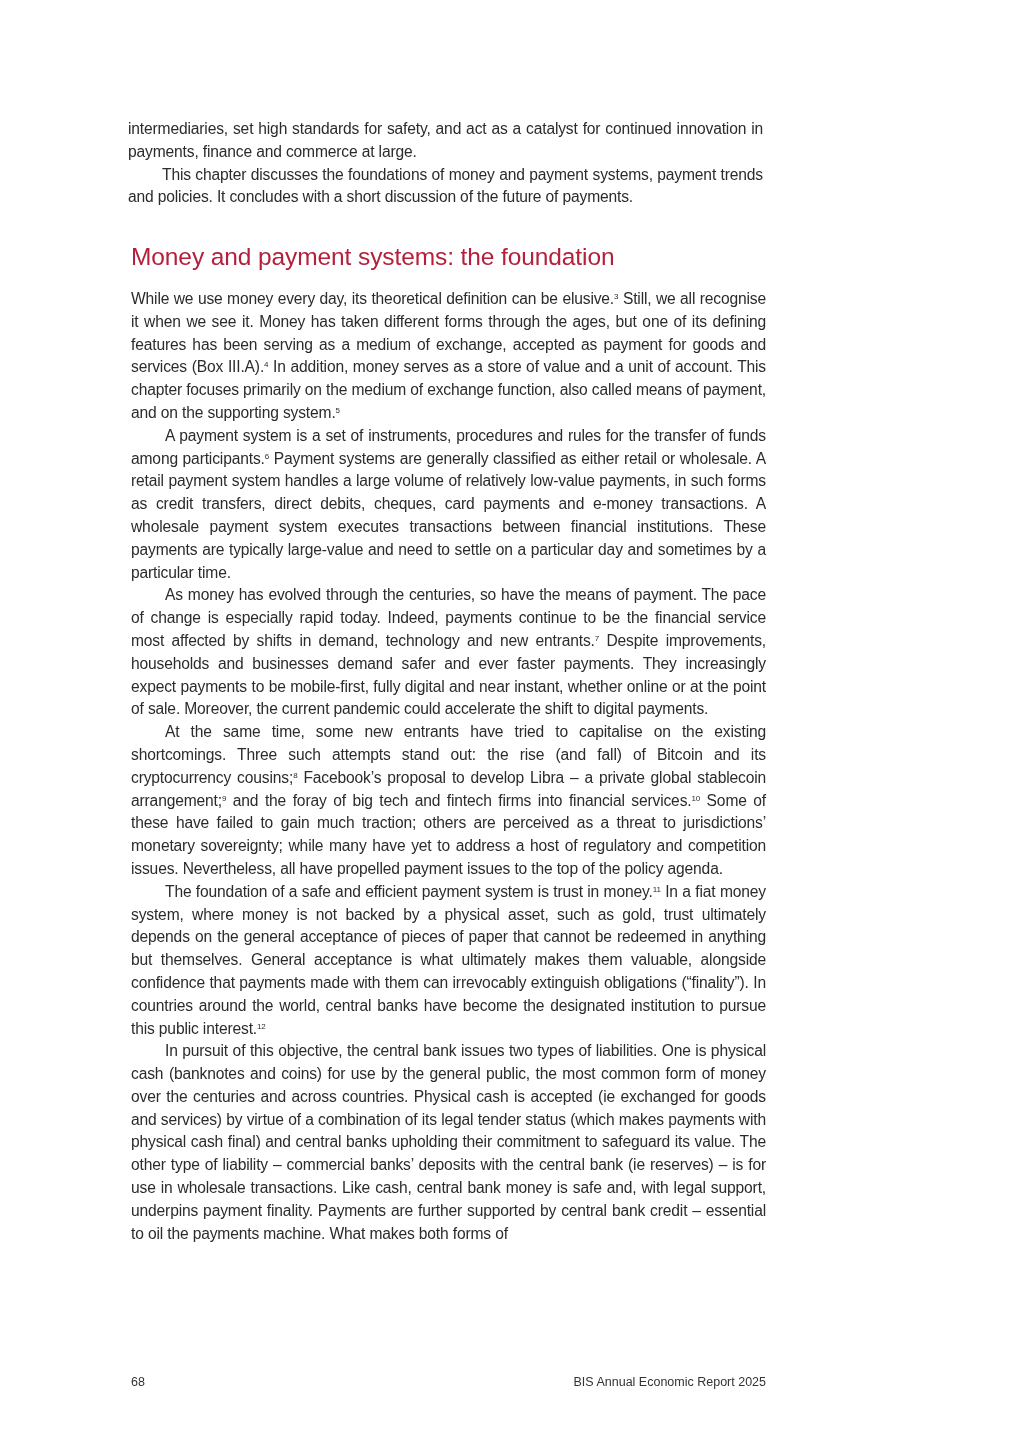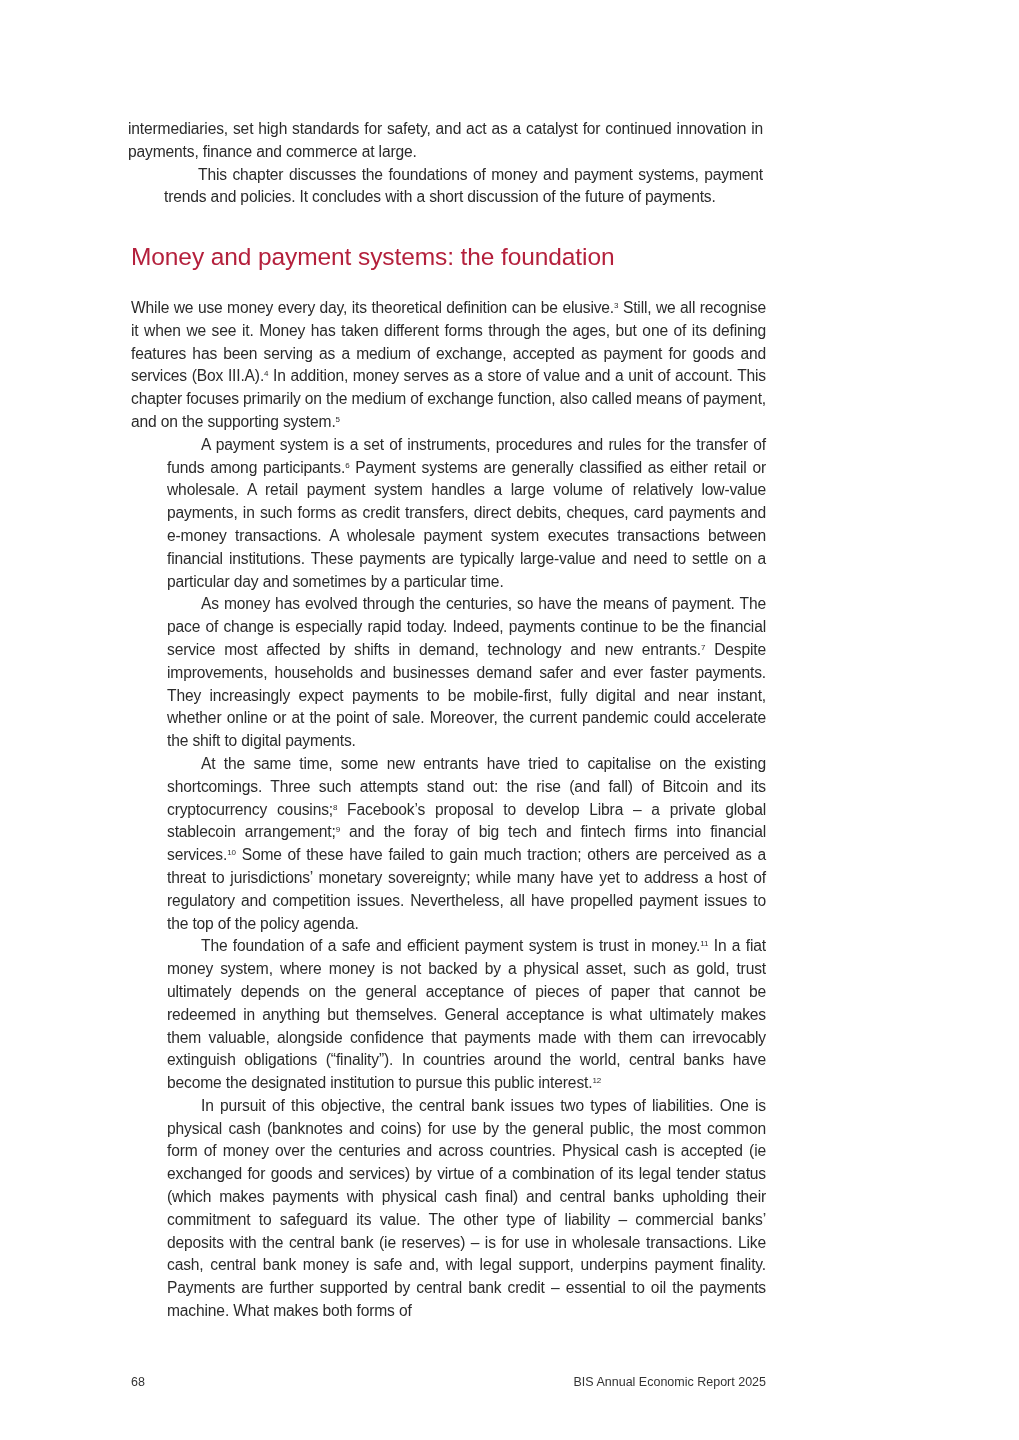--- a/index.html
+++ b/index.html
@@ -1,25 +1,25 @@
 <!DOCTYPE html>
 <html><head>
 <meta charset="utf-8">
 <style>
   html, body { margin: 0; padding: 0; background: #ffffff; }
   body { width: 1019px; height: 1440px; position: relative; overflow: hidden;
          font-family: "Liberation Sans", sans-serif; color: #2b2b2b; }
   .page { position: absolute; left: 128px; top: 118px; width: 635px; }
   p { margin: 0; font-size: 15.6px; line-height: 22.8px; text-align: justify;
       letter-spacing: -0.15px; }
-  p.indent { text-indent: 34px; margin-left: 36px; }
+  p.indent { text-indent: 34px; }
   sup { font-size: 8px; line-height: 0; vertical-align: 5px; }
   h2 { margin: 0; font-weight: normal; color: #b4203c; font-size: 24.5px;
        letter-spacing: -0.1px; position: absolute; left: 131px; top: 243px; text-align: right; }
-  .section { position: absolute; left: 131px; top: 297px; width: 635px; }
+  .section { position: absolute; left: 131px; top: 288px; width: 635px; }
   .footer { position: absolute; left: 131px; top: 1375px; width: 635px;
             font-size: 12.5px; color: #333; display: flex; justify-content: space-between; }
 </style>
 </head>
 <body>
 
 <div class="page">
   <p>intermediaries, set high standards for safety, and act as a catalyst for continued innovation in payments, finance and commerce at large.</p>
   <p class="indent">This chapter discusses the foundations of money and payment systems, payment trends and policies. It concludes with a short discussion of the future of payments.</p>
 </div>

